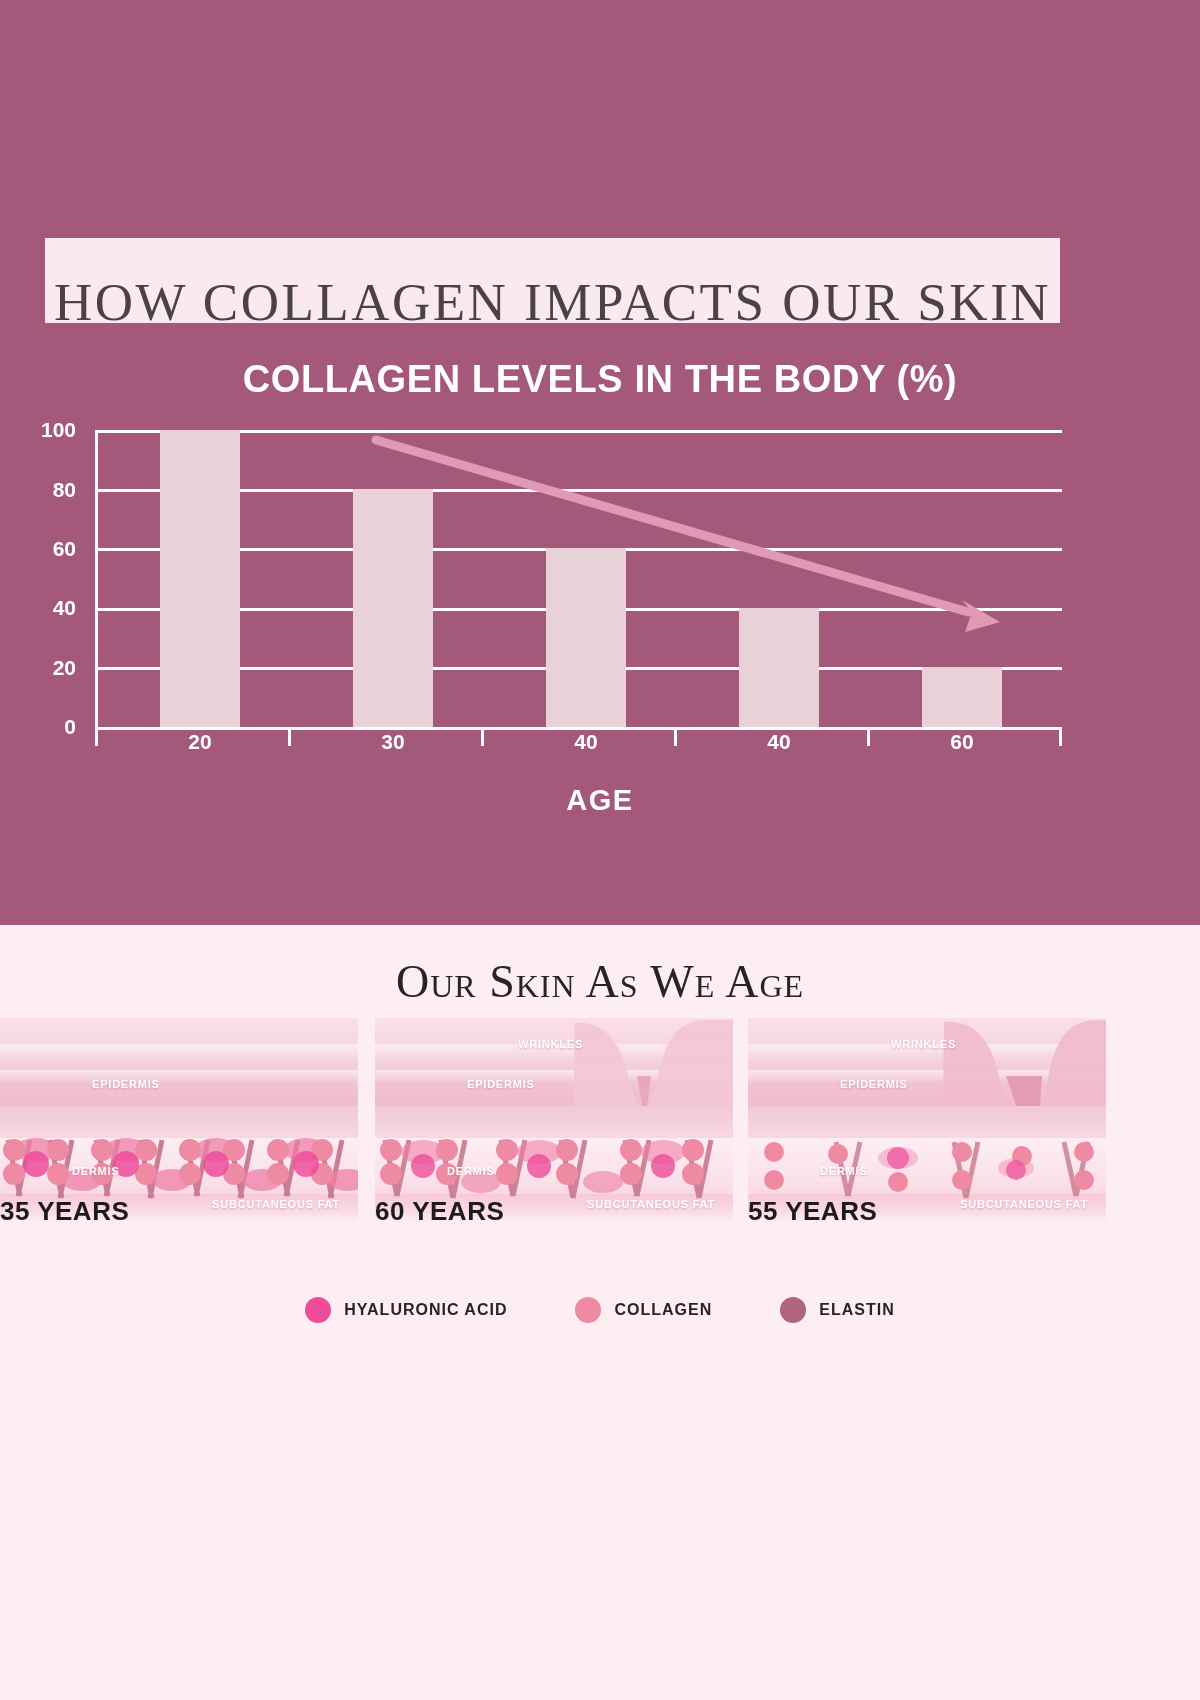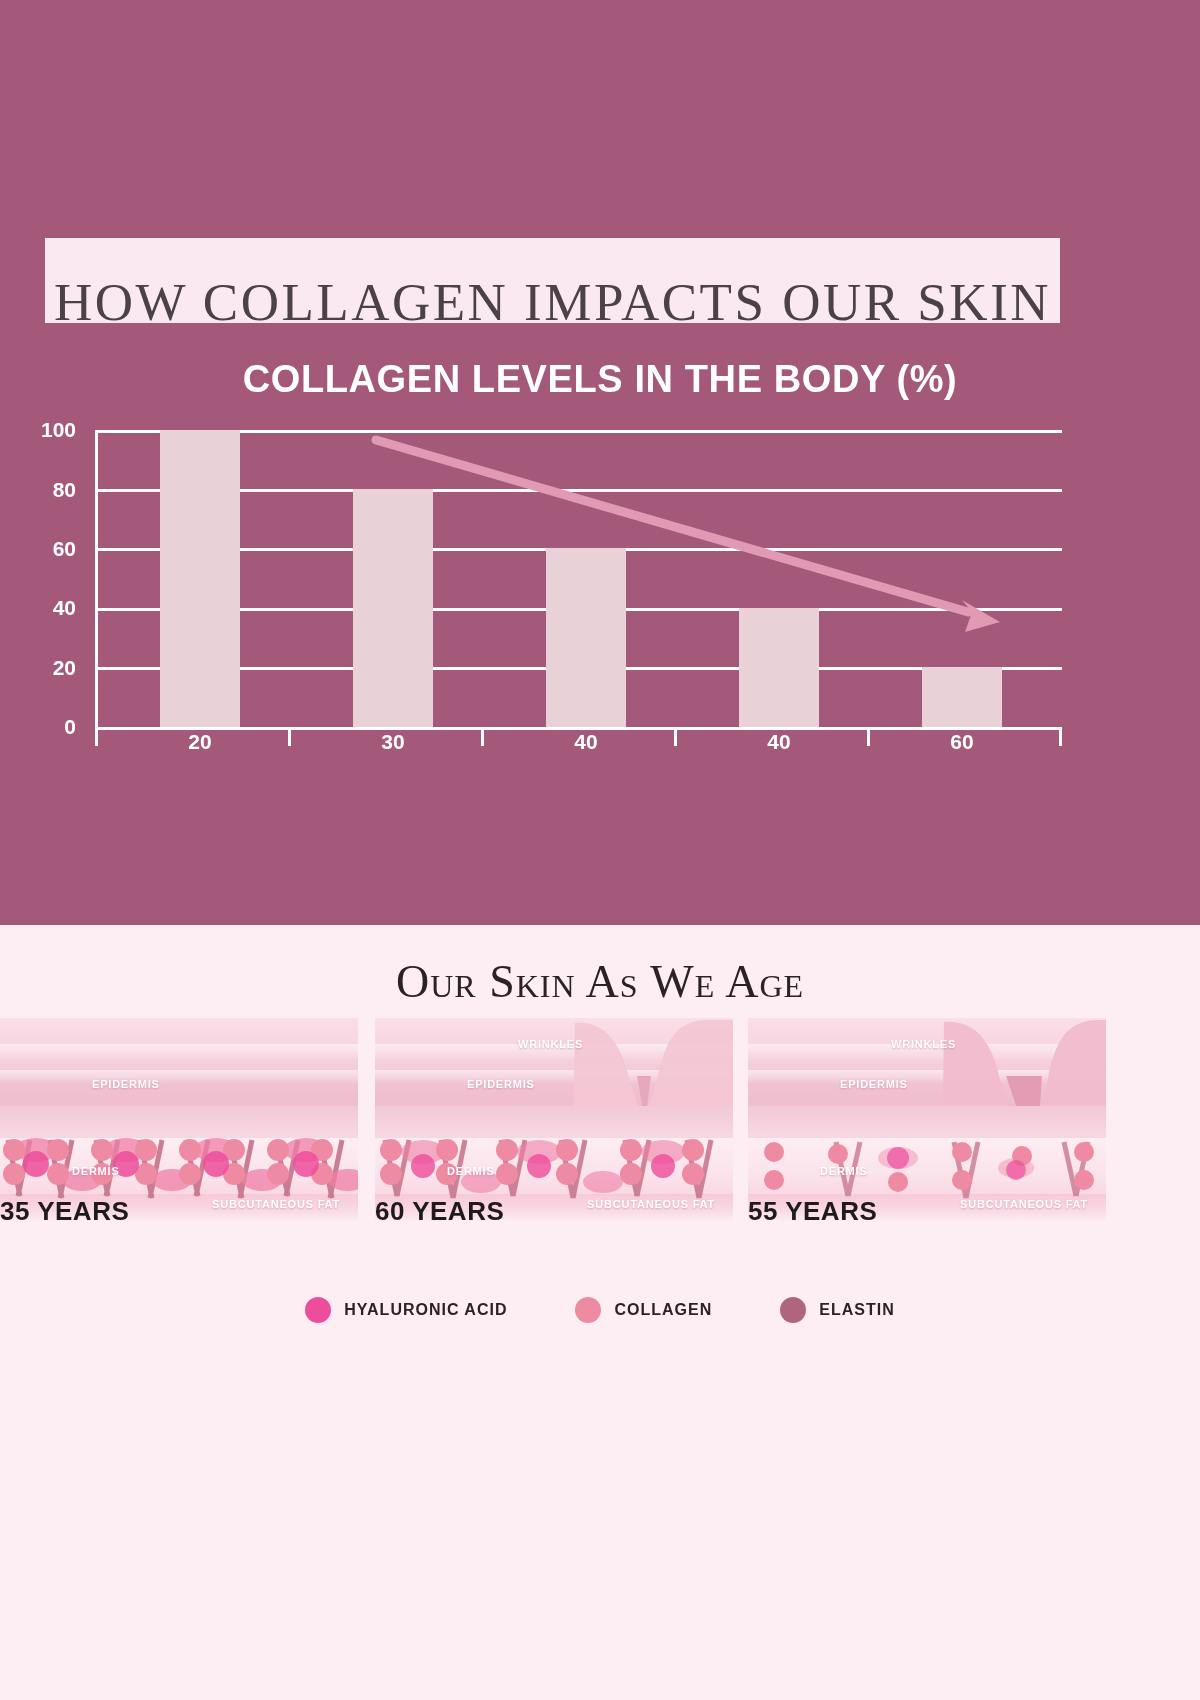--- a/index.html
+++ b/index.html
@@ -200,20 +200,21 @@
     <div class="x-tick-label" style="left:333px;text-align:center;">30</div>
     <div class="x-tick-label" style="left:526px;">40</div>
     <div class="x-tick-label" style="left:719px;">40</div>
     <div class="x-tick-label" style="left:902px;">60</div>
 
     <svg id="trend-arrow" width="1200" height="925">
       <line x1="376" y1="440" x2="968" y2="612" stroke="#e09ab4" stroke-width="9" stroke-linecap="round"></line>
       <polygon points="1000,622 962,600 972,612 965,632" fill="#e09ab4"></polygon>
     </svg>
 
+    <div id="x-axis-title">AGE</div>
   </div>
 </div>
 
 <div id="bottom-section"></div>
 
 <div id="section-heading">Our Skin As We Age</div>
 
 <div class="skin-panel" id="panel-0">
   <div class="skin-surface"></div>
   <div class="skin-band" style="top:26px;height:16px;"></div>

